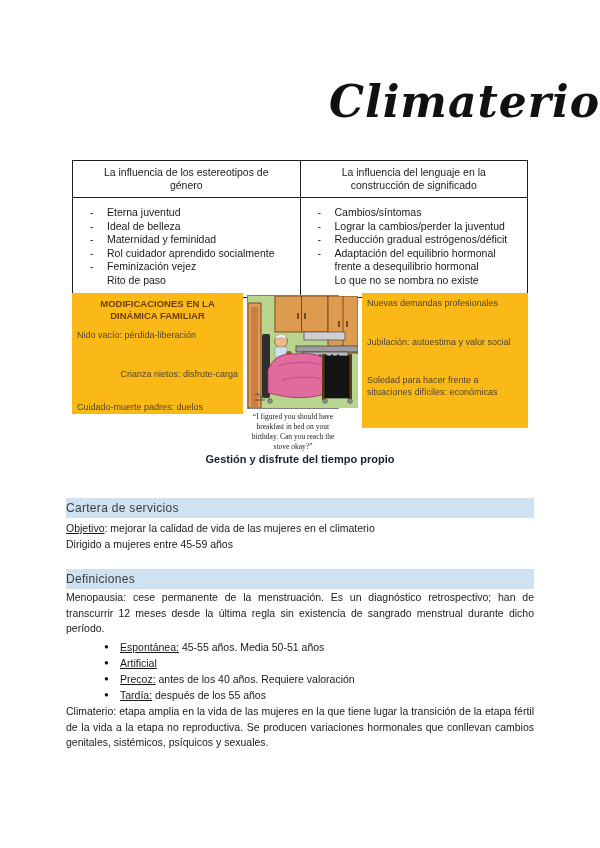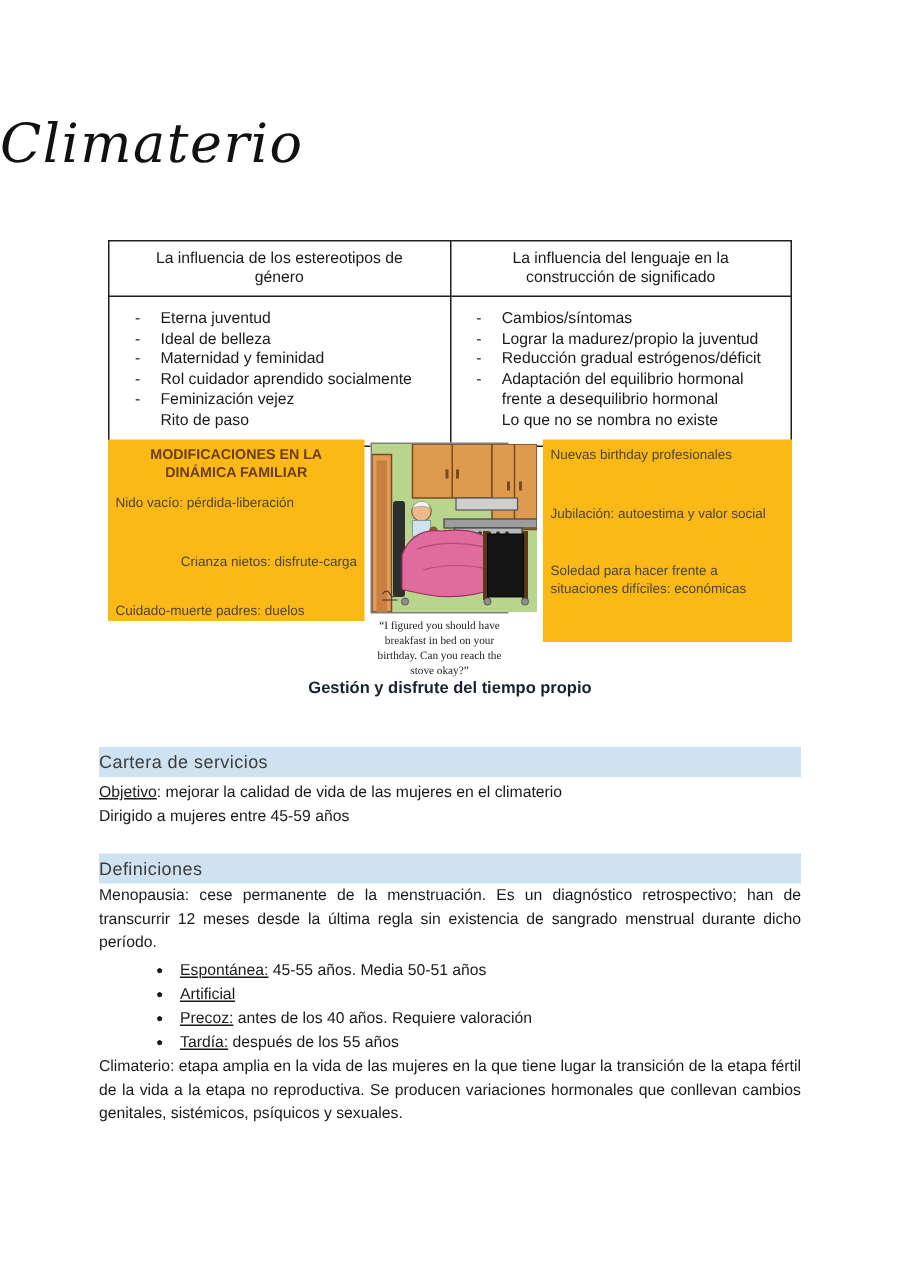--- a/index.html
+++ b/index.html
@@ -1,21 +1,21 @@
 <!DOCTYPE html>
 <html style="--yellow: #FBB917; --banner: #CFE2F2;"><head>
 <meta charset="utf-8">
 <style>
   html,body{margin:0;padding:0;background:#e8e8e8;}
   .page{position:relative;width:600px;height:848px;background:#ffffff;margin:0 auto;
         font-family:"Liberation Sans",sans-serif;color:#1a1a1a;overflow:hidden;}
 
-  .title{position:absolute;top:76px;left:0;width:100%;text-align:left;
-         font-family:"DejaVu Serif",serif;font-style:italic;font-weight:normal;
-         font-size:36px;color:#111;letter-spacing:1px;}
+  .title{position:absolute;top:76px;left:0;width:100%;text-align:right;
+         font-family:"DejaVu Serif",serif;font-style:italic;font-weight:bold;
+         font-size:44px;color:#111;letter-spacing:1px;}
 
   
   .stereo-table{position:absolute;left:72px;top:160px;width:456px;border-collapse:collapse;table-layout:fixed;}
   .stereo-table th,.stereo-table td{border:1.4px solid #1f1f1f;}
   .stereo-table th{font-weight:normal;font-size:10.5px;line-height:13px;text-align:center;
                    padding:5px 22px;height:26px;vertical-align:middle;}
   .stereo-table td{vertical-align:top;padding:8px 6px 9px 0;height:70px;}
   .cell-list{list-style:none;margin:0;padding:0;}
   .cell-list li{position:relative;padding-left:34px;font-size:10.5px;line-height:13.6px;}
   .dash{position:absolute;left:17px;top:0;}
@@ -76,21 +76,21 @@
           <li><span class="dash">-</span><span>Ideal de belleza</span></li>
           <li><span class="dash">-</span><span>Maternidad y feminidad</span></li>
           <li><span class="dash">-</span><span>Rol cuidador aprendido socialmente</span></li>
           <li><span class="dash">-</span><span>Feminización vejez</span></li>
         </ul>
         <div class="tail-line">Rito de paso</div>
       </td>
       <td>
         <ul class="cell-list">
           <li><span class="dash">-</span><span>Cambios/síntomas</span></li>
-          <li><span class="dash">-</span><span>Lograr la madurez/propio la juventud</span></li>
+          <li><span class="dash">-</span><span>Lograr la cambios/perder la juventud</span></li>
           <li><span class="dash">-</span><span>Reducción gradual estrógenos/déficit</span></li>
           <li><span class="dash">-</span><span>Adaptación del equilibrio hormonal frente a desequilibrio hormonal</span></li>
         </ul>
         <div class="tail-line">Lo que no se nombra no existe</div>
       </td>
     </tr>
   </tbody>
     </table>
 
   <div class="ybox ybox-family">
@@ -146,21 +146,21 @@
         <circle cx="102" cy="105" r="2.4" fill="#8c8c8c" stroke="#444" stroke-width="0.5"></circle>
         <circle cx="22" cy="105" r="2.4" fill="#8c8c8c" stroke="#444" stroke-width="0.5"></circle>
 
         <path d="M7 100 q3 -4 5 0 q2 4 5 -1 M7 104 h10" fill="none" stroke="#333" stroke-width="0.7"></path>
       </svg>
     </div>
     <div class="comic-caption">“I figured you should have breakfast in bed on your birthday. Can you reach the stove okay?”</div>
   </div>
 
   <div class="ybox ybox-work">
-    <p class="ybox-item">Nuevas birthday profesionales</p>
+    <p class="ybox-item">Nuevas demandas profesionales</p>
     <p class="ybox-item" style="">Jubilación: autoestima y valor social</p>
     <p class="ybox-item wrap">Soledad para hacer frente a situaciones difíciles: económicas</p>
   </div>
 
   <div class="highlight">Gestión y disfrute del tiempo propio</div>
 
   <div class="banner banner-cartera">Cartera de servicios</div>
 
   <div class="cartera-text">
     <p><span class="u">Objetivo</span><span>: mejorar la calidad de vida de las mujeres en el climaterio</span></p>

